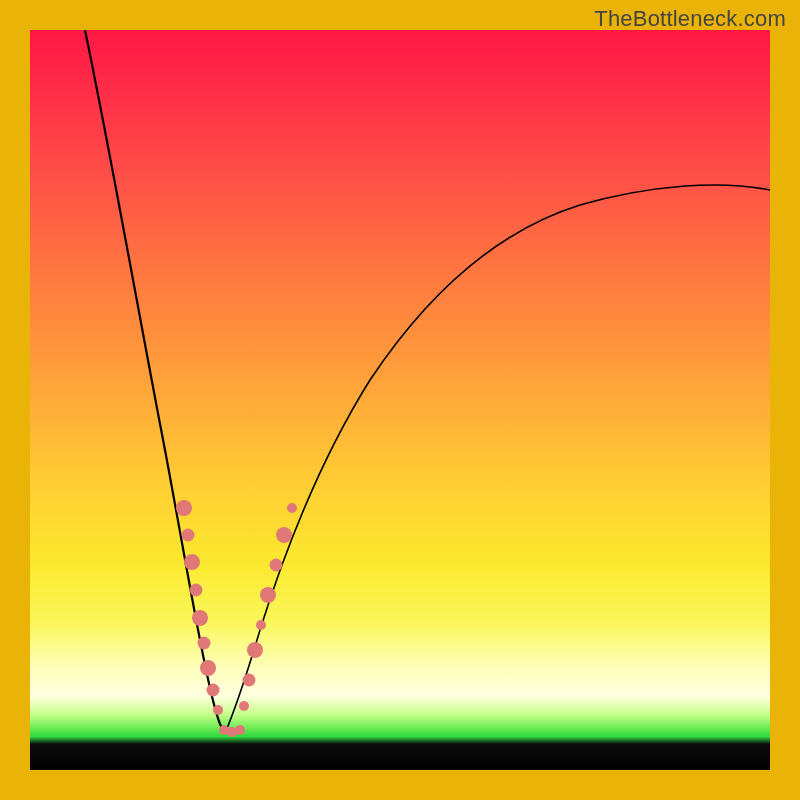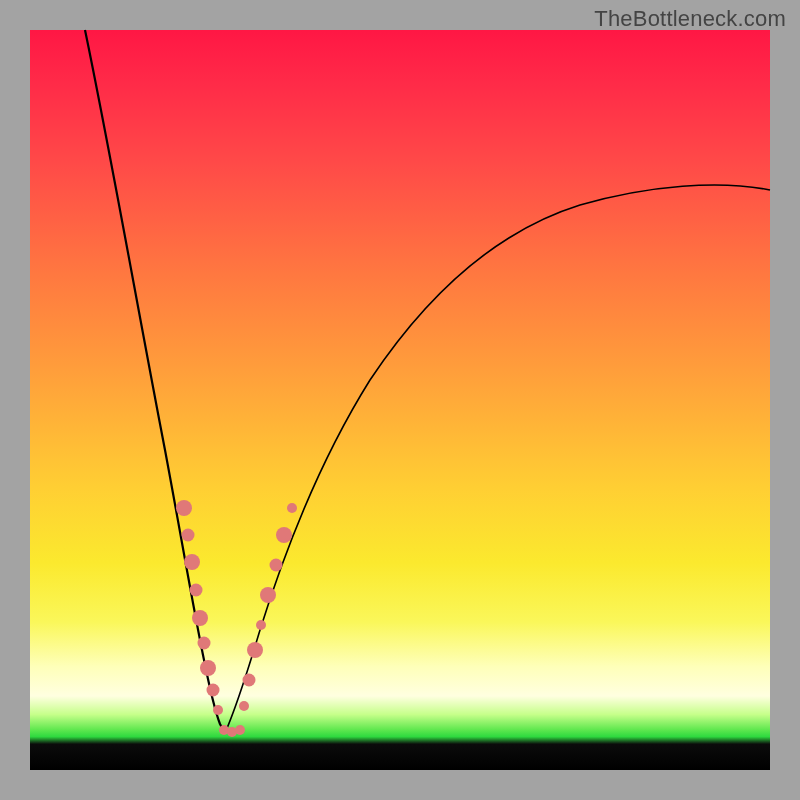--- a/index.html
+++ b/index.html
@@ -8,21 +8,21 @@
     width: 800px;
     height: 800px;
     overflow: hidden;
     background: #000;
     font-family: Arial, Helvetica, sans-serif;
   }
   .frame {
     position: relative;
     width: 800px;
     height: 800px;
-    background: #a3a3a3;
+    background: #eab308;
   }
   .plot-area {
     position: absolute;
     left: 30px;
     top: 30px;
     width: 740px;
     height: 740px;
     
     background: linear-gradient(to bottom,
       #ff1744 0%,

